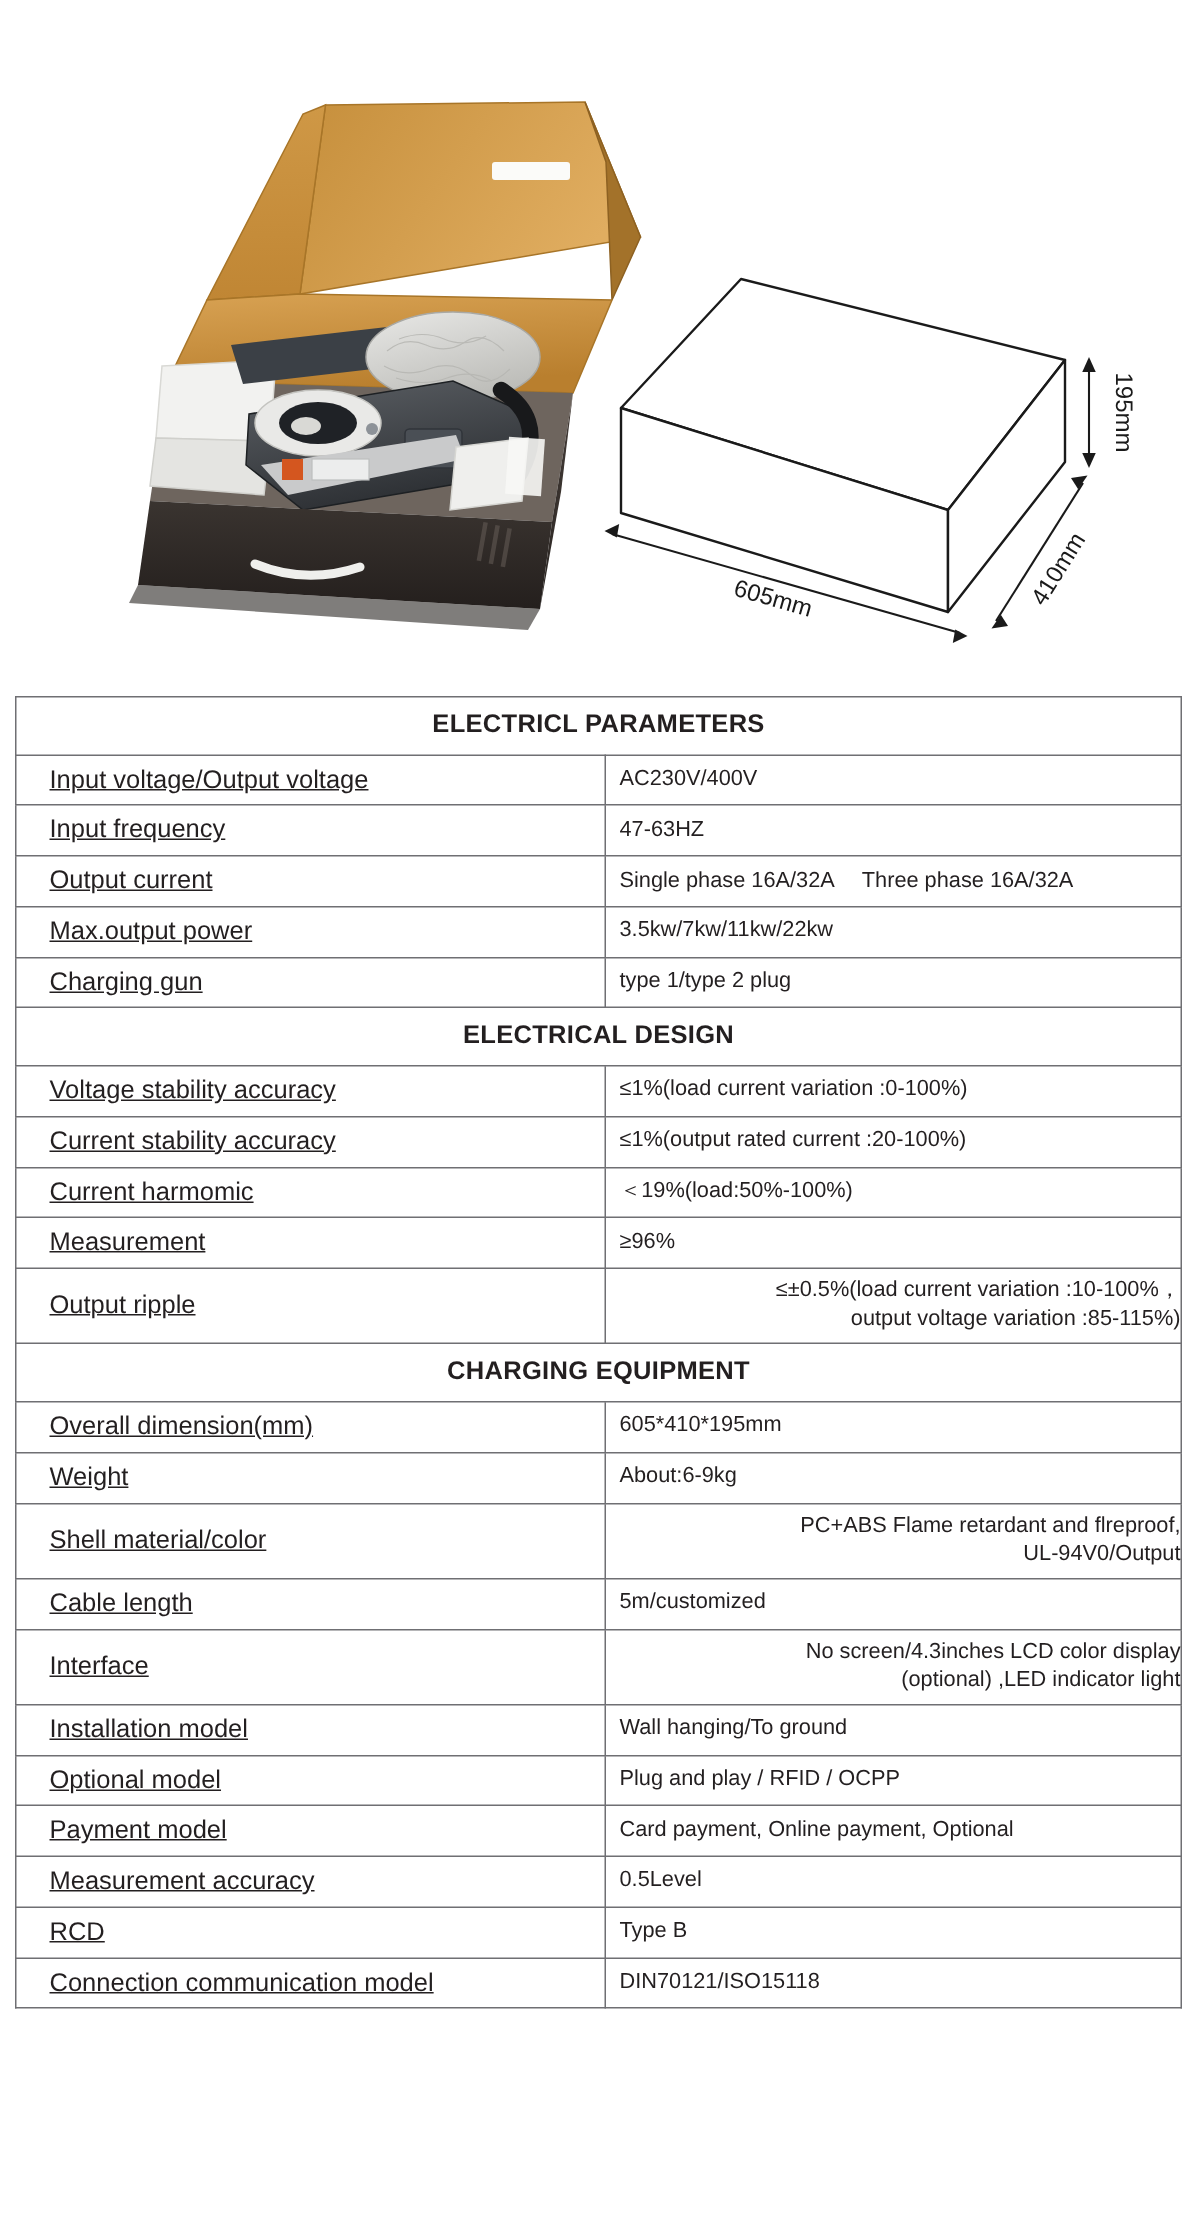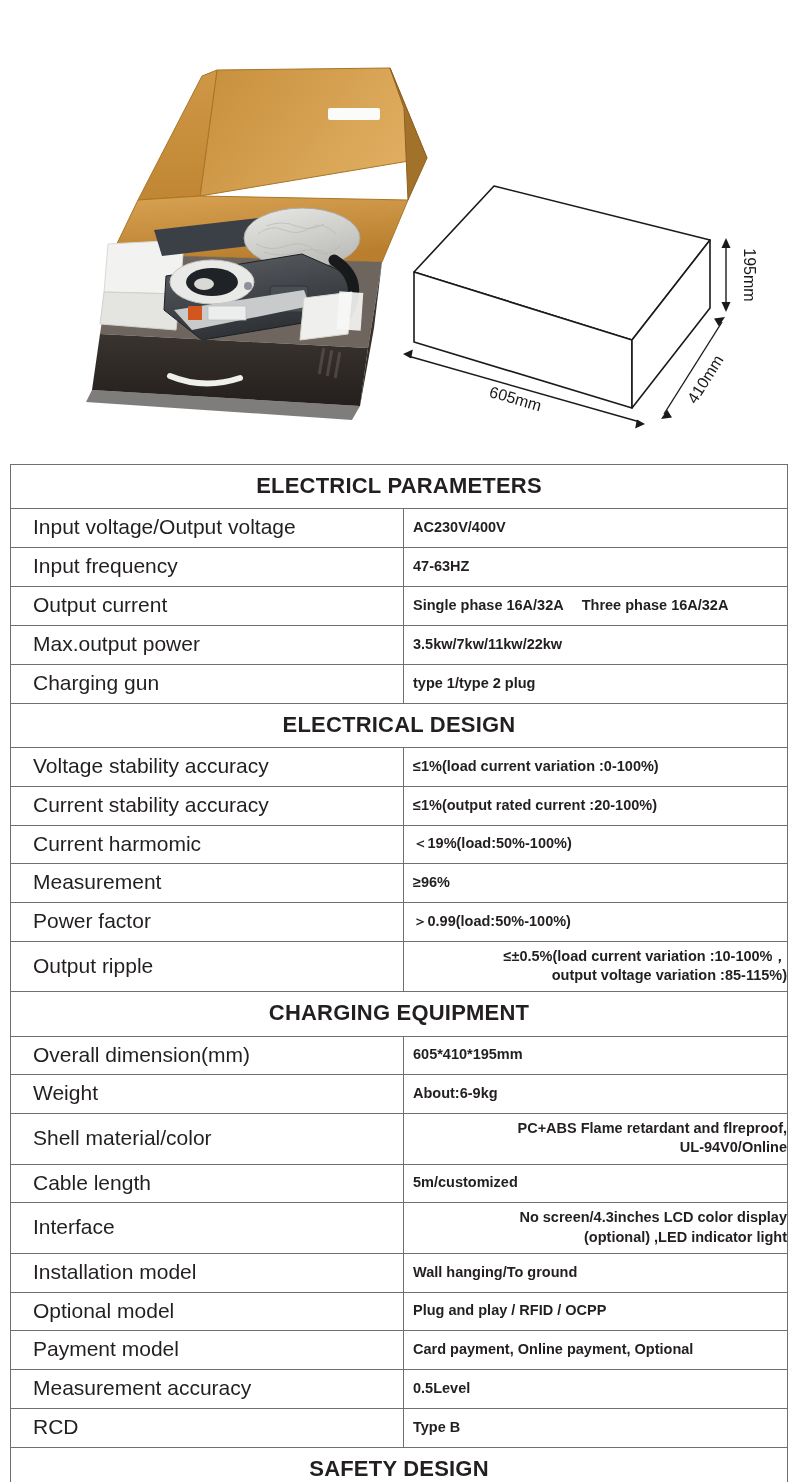--- a/index.html
+++ b/index.html
@@ -49,39 +49,39 @@
   }
   #spec-table td {
     border: 1px solid #6f6f73;
     vertical-align: middle;
   }
   col.c-label { width: 393px; }
   col.c-value { width: 384px; }
 
   td.section-head {
     text-align: center;
-    font-size: 22px;
+    font-size: 17px;
     font-weight: bold;
     letter-spacing: 0.2px;
     color: #231f20;
     padding: 9px 0 10px 0;
     line-height: 1.1;
   }
   td.label {
-    font-size: 21px;
+    font-size: 17px;
     padding: 5px 0 6px 22px;
     line-height: 1.28;
     color: #231f20;
+    text-decoration: underline;
   }
   td.value {
     font-size: 14.5px;
     padding: 5px 0 6px 9px;
     line-height: 1.32;
     color: #231f20;
-    font-weight: bold;
   }
   td.value .l2 { display: block; text-align: right; }
   .gap { display: inline-block; width: 18px; }
   .chk { font-size: 16px; }
 </style>
 </head>
 <body>
 
 <div id="hero">
 
@@ -250,24 +250,20 @@
       </tr>
       <tr>
         <td class="label">Current harmomic</td>
         <td class="value"><span>＜19%(load:50%-100%)</span></td>
       </tr>
       <tr>
         <td class="label">Measurement</td>
         <td class="value"><span>≥96%</span></td>
       </tr>
       <tr>
-        <td class="label">Power factor</td>
-        <td class="value"><span>＞0.99(load:50%-100%)</span></td>
-      </tr>
-      <tr>
         <td class="label">Output ripple</td>
         <td class="value">
           <span class="l2">≤±0.5%(load current variation :10-100%，</span>
           <span class="l2">output voltage variation :85-115%)</span>
         </td>
       </tr>
       <tr>
         <td class="section-head" colspan="2">CHARGING EQUIPMENT</td>
       </tr>
       <tr>
@@ -275,21 +271,21 @@
         <td class="value"><span>605*410*195mm</span></td>
       </tr>
       <tr>
         <td class="label">Weight</td>
         <td class="value"><span>About:6-9kg</span></td>
       </tr>
       <tr>
         <td class="label">Shell material/color</td>
         <td class="value">
           <span class="l2">PC+ABS Flame retardant and flreproof,</span>
-          <span class="l2">UL-94V0/Online</span>
+          <span class="l2">UL-94V0/Output</span>
         </td>
       </tr>
       <tr>
         <td class="label">Cable length</td>
         <td class="value"><span>5m/customized</span></td>
       </tr>
       <tr>
         <td class="label">Interface</td>
         <td class="value">
           <span class="l2">No screen/4.3inches LCD color display</span>
@@ -310,20 +306,17 @@
       </tr>
       <tr>
         <td class="label">Measurement accuracy</td>
         <td class="value"><span>0.5Level</span></td>
       </tr>
       <tr>
         <td class="label">RCD</td>
         <td class="value"><span>Type B</span></td>
       </tr>
       <tr>
-        <td class="section-head" colspan="2">SAFETY DESIGN</td>
-      </tr>
-      <tr>
         <td class="label">Connection communication model</td>
         <td class="value"><span>DIN70121/ISO15118</span></td>
       </tr>
     </tbody>
 </table>
 
 </body></html>

